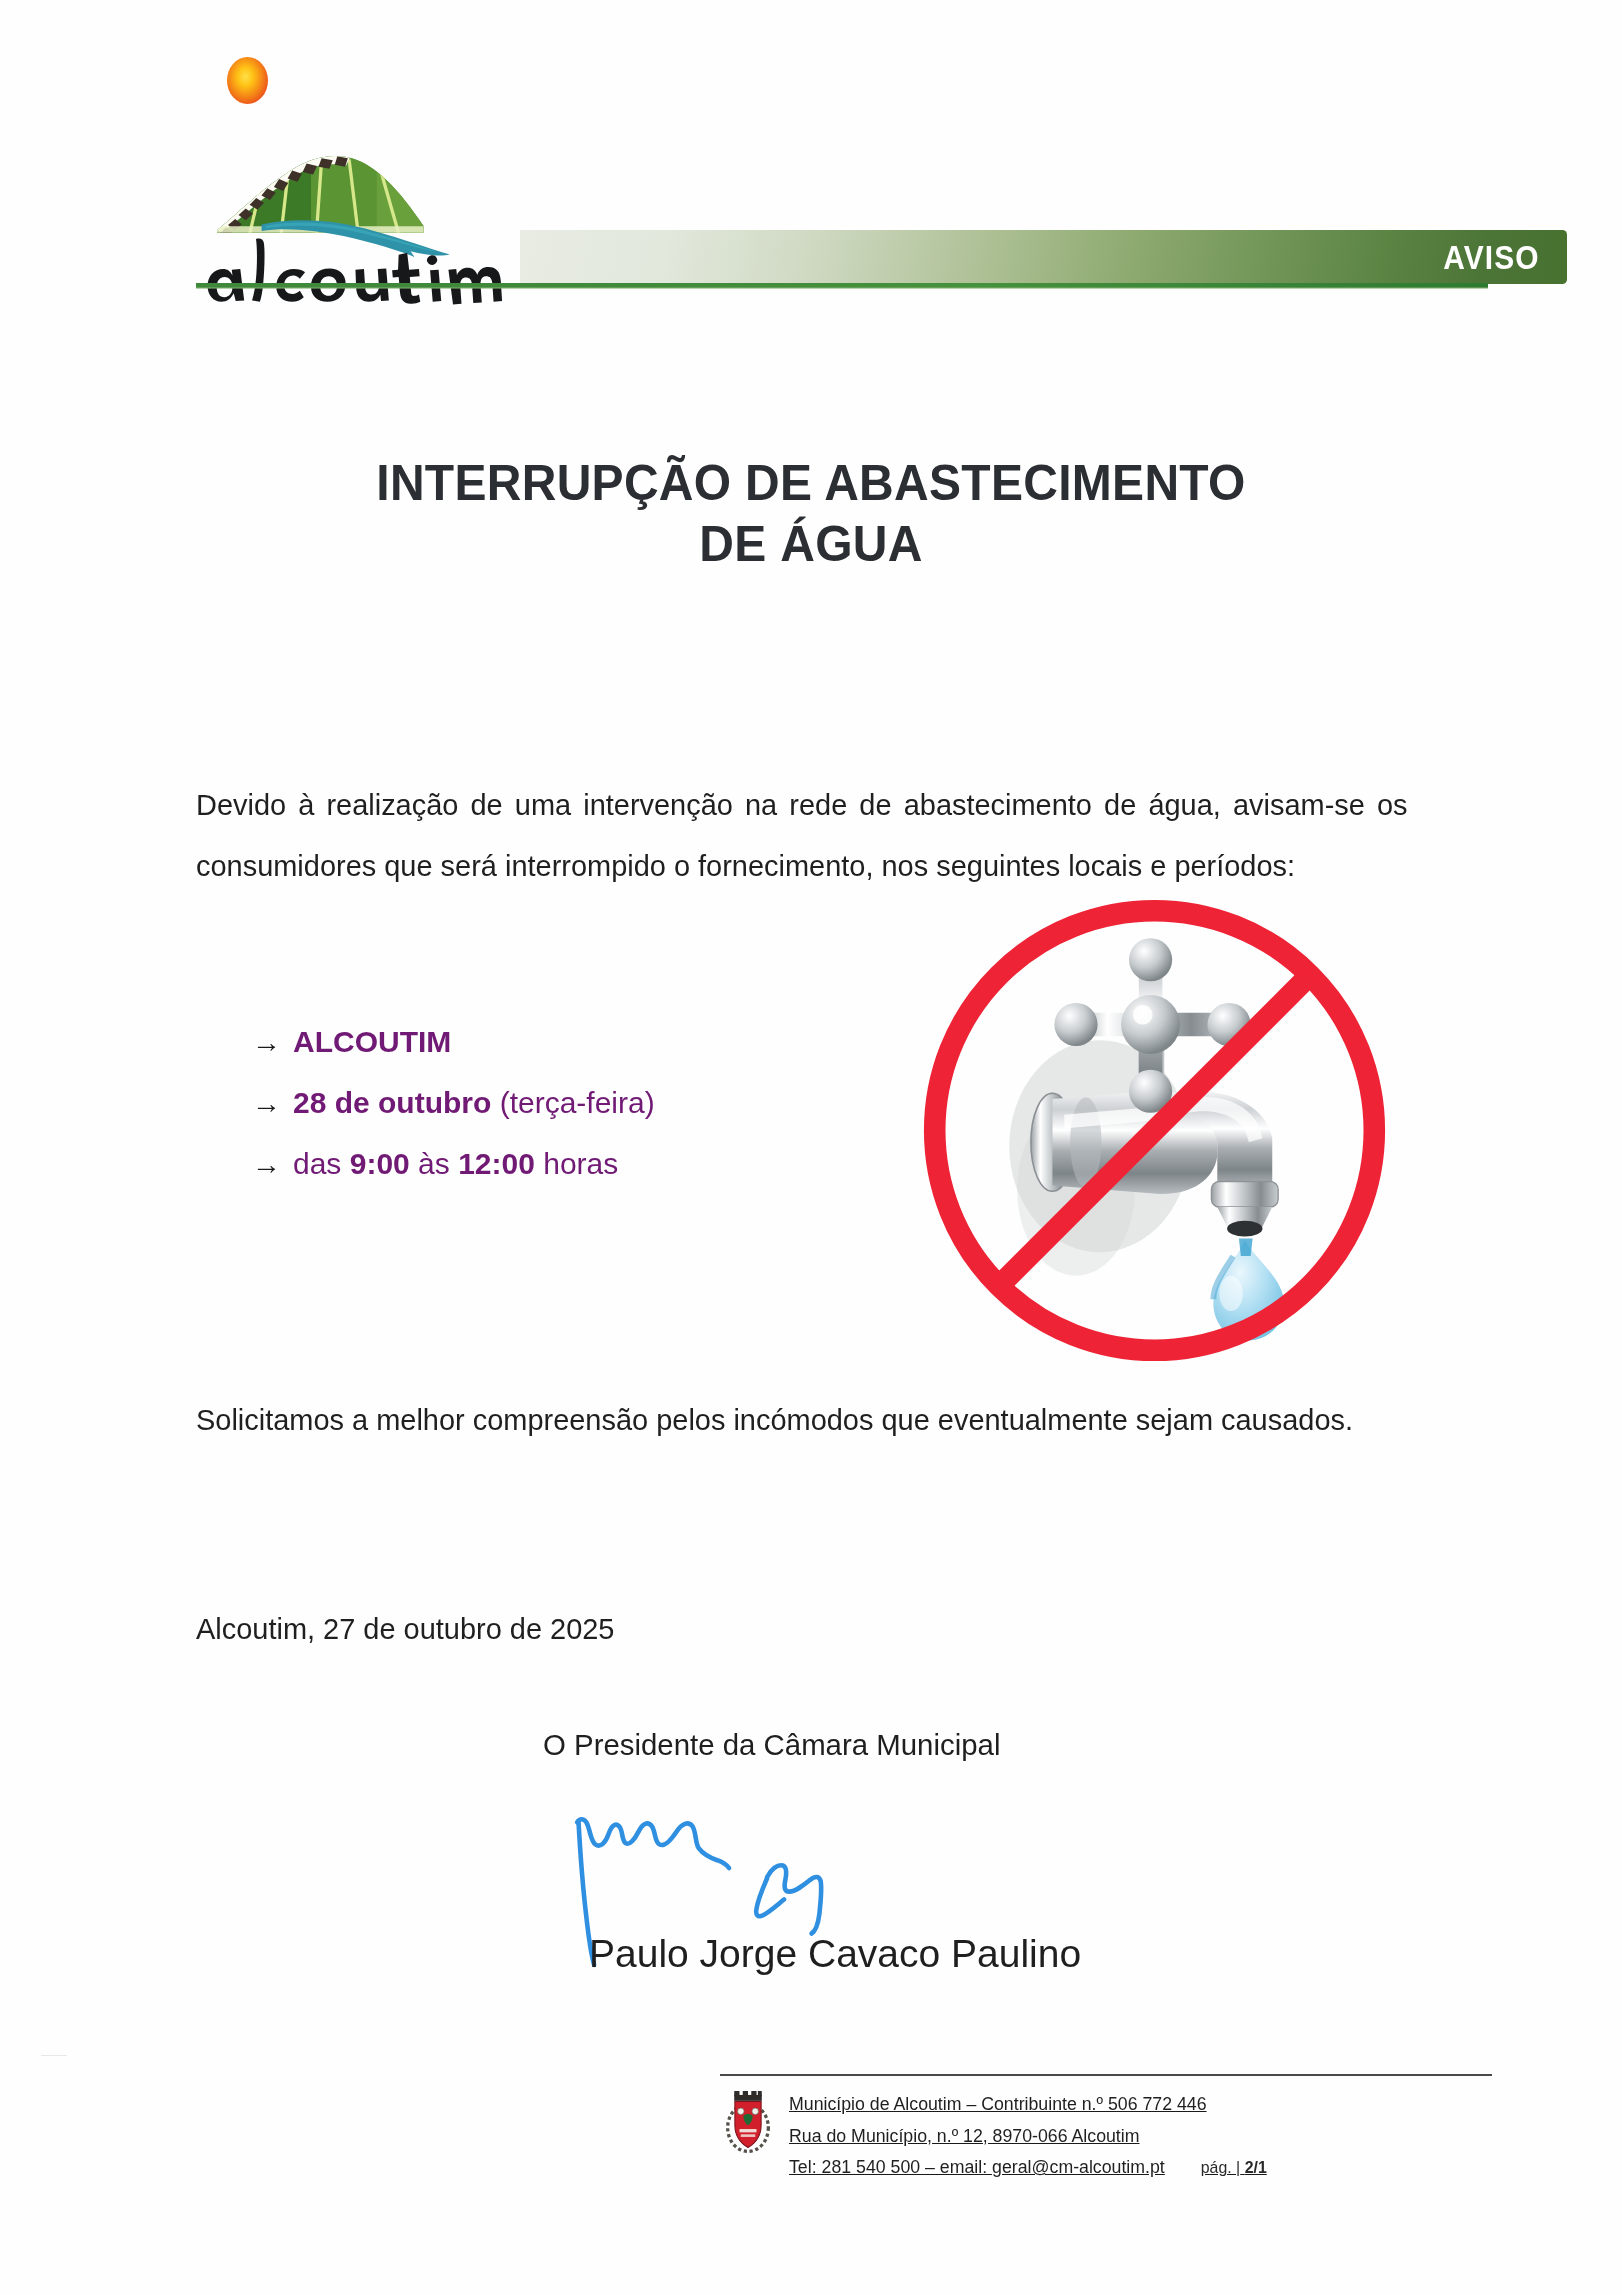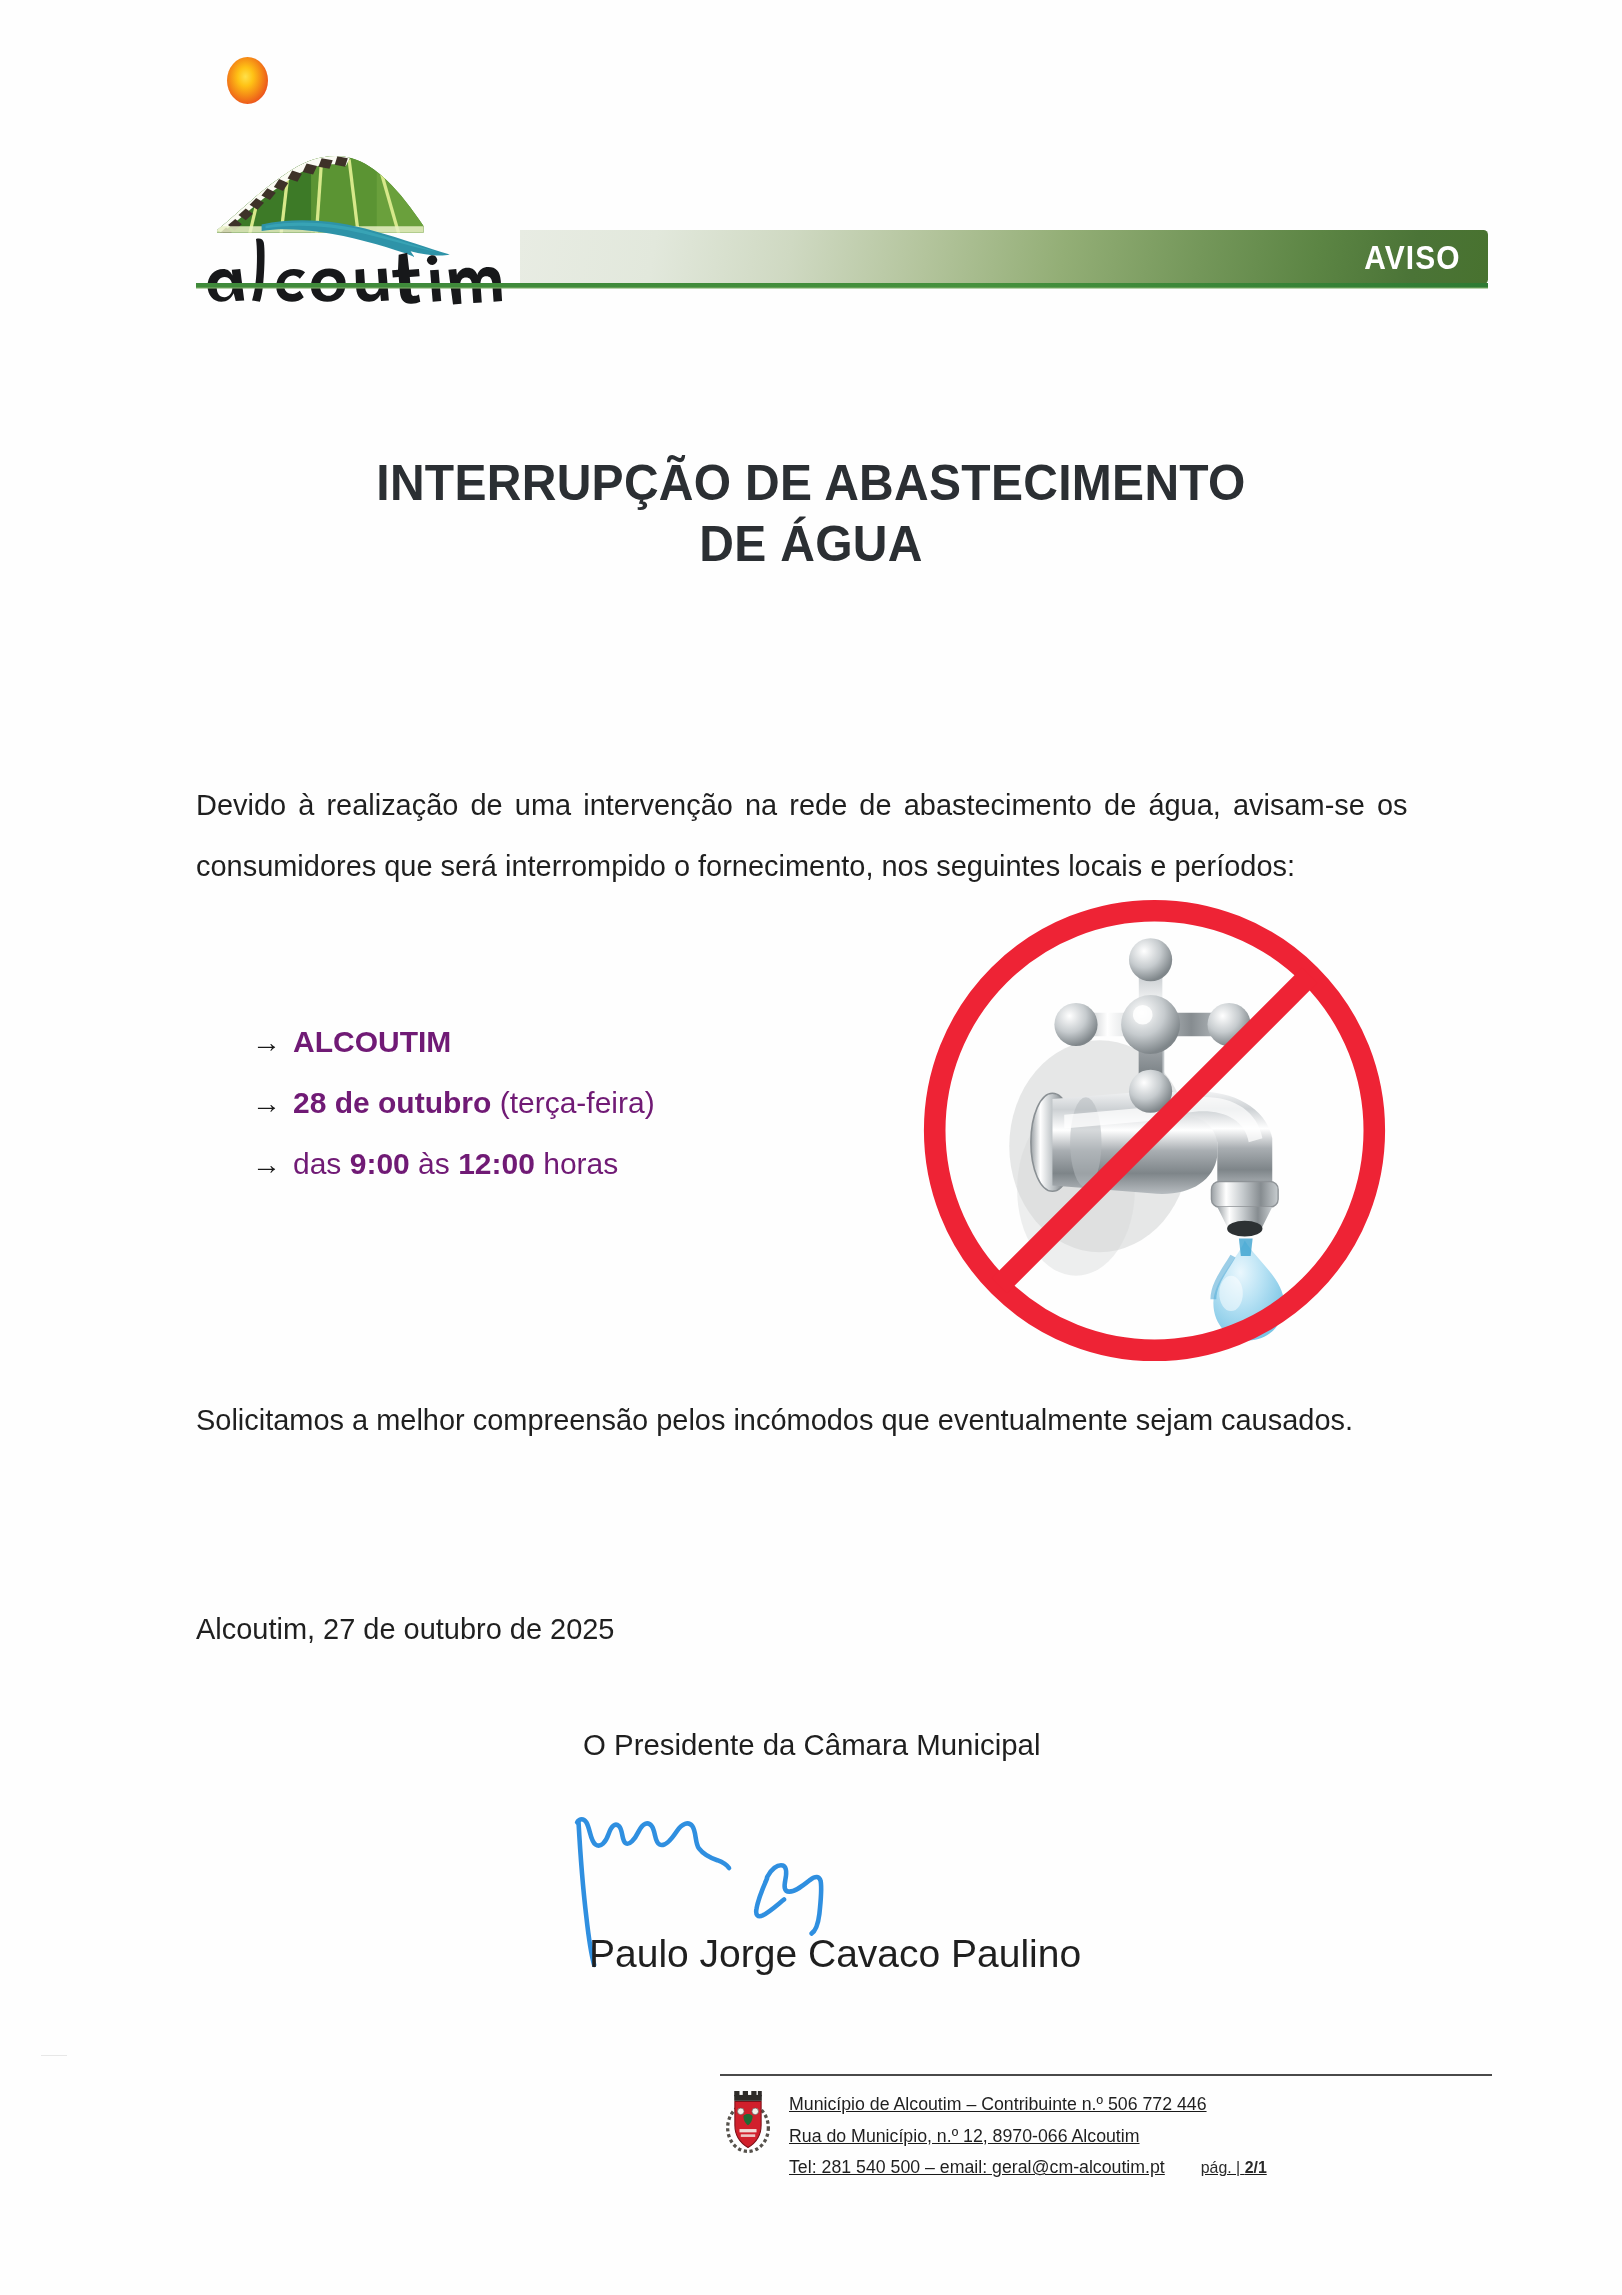--- a/index.html
+++ b/index.html
@@ -75,21 +75,21 @@
     top: 196px;
     width: 308px;
     height: 72px;
   }
 
   
   .banner {
     position: absolute;
     left: 520px;
     top: 230px;
-    width: 968px;
+    width: 1047px;
     height: 54px;
     background: linear-gradient(100deg,
       #e8ece3 0%,
       #e2e8dc 14%,
       #cfd9c2 28%,
       #b3c49c 42%,
       #93ae76 56%,
       #74975a 70%,
       #5c8544 82%,
       #4b7437 92%,
@@ -216,21 +216,20 @@
   .sign-block {
     position: absolute;
     left: 543px;
     top: 1728px;
     width: 654px;
   }
   .sign-role {
     font-size: 29.4px;
     color: #1f1f1f;
     white-space: nowrap;
-    margin-left: 40px;
   }
   .sign-mark {
     position: absolute;
     left: -13px;
     top: 64px;
     width: 419px;
     height: 177px;
   }
   .sign-name {
     position: absolute;

